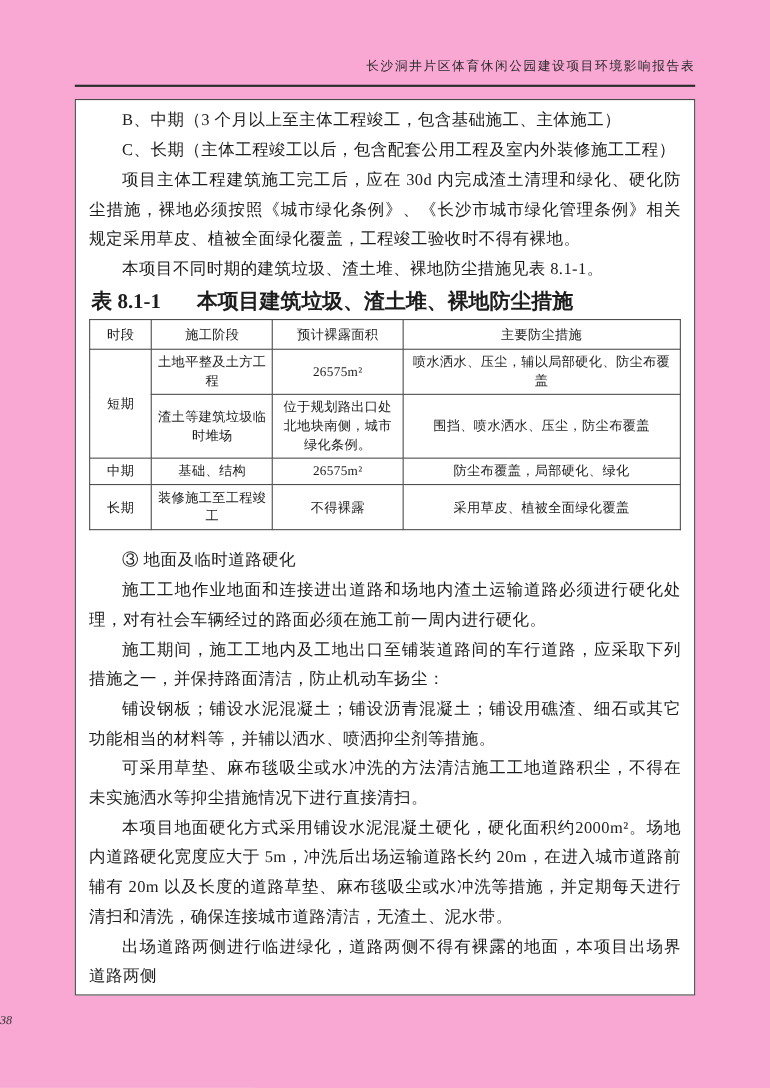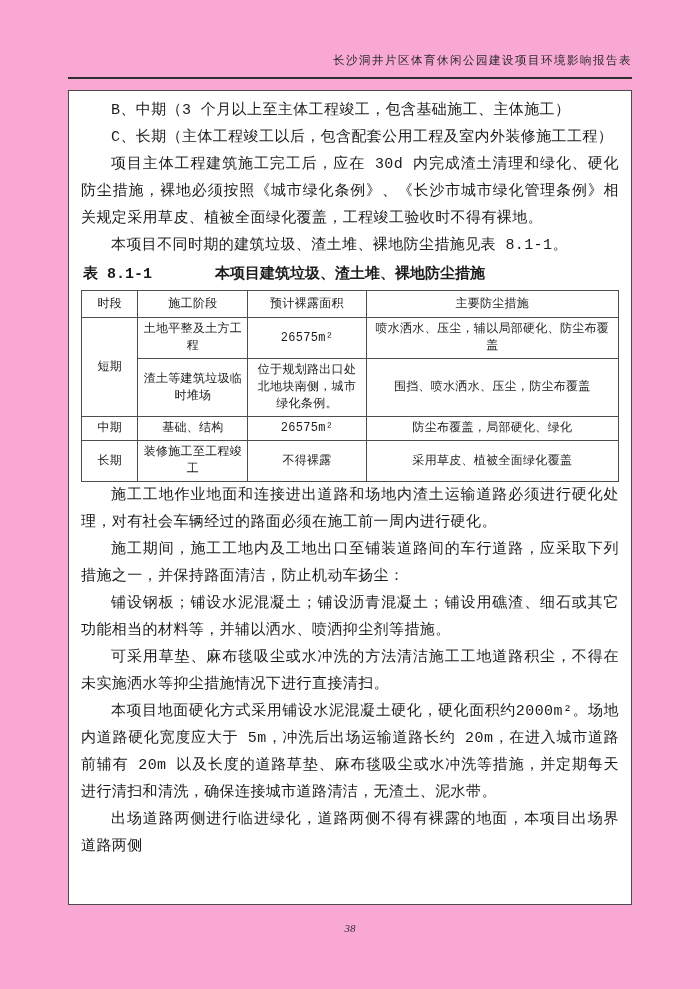--- a/index.html
+++ b/index.html
@@ -34,38 +34,37 @@
   .content-box {
     position: absolute;
     top: 90px;
     left: 68px;
     width: 564px;
     height: 815px;
     box-sizing: border-box;
     border: 1.5px solid #4a4a4a;
     padding: 6px 12px 0 12px;
     background: #ffffff;
-    font-family: Liberation Mono, monospace;
   }
   .para {
     margin: 0;
     font-size: 15px;
     line-height: 27px;
     text-align: justify;
     text-indent: 2em;
     letter-spacing: 0.4px;
   }
   .section-gap { margin-top: 15px; }
   .table-caption {
     position: relative;
     margin-top: 3px;
     height: 26px;
     line-height: 26px;
     font-weight: bold;
-    font-size: 15px;
+    font-size: 19px;
   }
   .caption-label { position: absolute; left: 2px; top: 0; }
   .caption-title { display: block; text-align: center; }
   table.dust {
     width: 100%;
     border-collapse: collapse;
     table-layout: fixed;
     font-size: 12px;
     line-height: 17px;
     margin-top: 2px;
@@ -81,21 +80,20 @@
   table.dust th { height: 20px; }
   .col-period { width: 10.5%; }
   .col-stage  { width: 20.5%; }
   .col-area   { width: 22%; }
   .col-meas   { width: 47%; }
   .page-number {
     position: absolute;
     top: 922px;
     left: 0;
     width: 100%;
-    text-align: center;
     font-size: 11px;
     color: #333333;
     font-style: italic;
   }
 </style>
 </head>
 <body>
 
 <div class="page">
 
@@ -149,20 +147,21 @@
         </tr>
         <tr>
           <td>长期</td>
           <td>装修施工至工程竣工</td>
           <td>不得裸露</td>
           <td>采用草皮、植被全面绿化覆盖</td>
         </tr>
       </tbody>
     </table>
 
+    <p class="para section-gap">③ 地面及临时道路硬化</p>
     <p class="para">施工工地作业地面和连接进出道路和场地内渣土运输道路必须进行硬化处理，对有社会车辆经过的路面必须在施工前一周内进行硬化。</p>
     <p class="para">施工期间，施工工地内及工地出口至铺装道路间的车行道路，应采取下列措施之一，并保持路面清洁，防止机动车扬尘：</p>
     <p class="para">铺设钢板；铺设水泥混凝土；铺设沥青混凝土；铺设用礁渣、细石或其它功能相当的材料等，并辅以洒水、喷洒抑尘剂等措施。</p>
     <p class="para">可采用草垫、麻布毯吸尘或水冲洗的方法清洁施工工地道路积尘，不得在未实施洒水等抑尘措施情况下进行直接清扫。</p>
     <p class="para">本项目地面硬化方式采用铺设水泥混凝土硬化，硬化面积约2000m²。场地内道路硬化宽度应大于 5m，冲洗后出场运输道路长约 20m，在进入城市道路前辅有 20m 以及长度的道路草垫、麻布毯吸尘或水冲洗等措施，并定期每天进行清扫和清洗，确保连接城市道路清洁，无渣土、泥水带。</p>
     <p class="para">出场道路两侧进行临进绿化，道路两侧不得有裸露的地面，本项目出场界道路两侧</p>
 
   </div>
 
   <div class="page-number">38</div>

